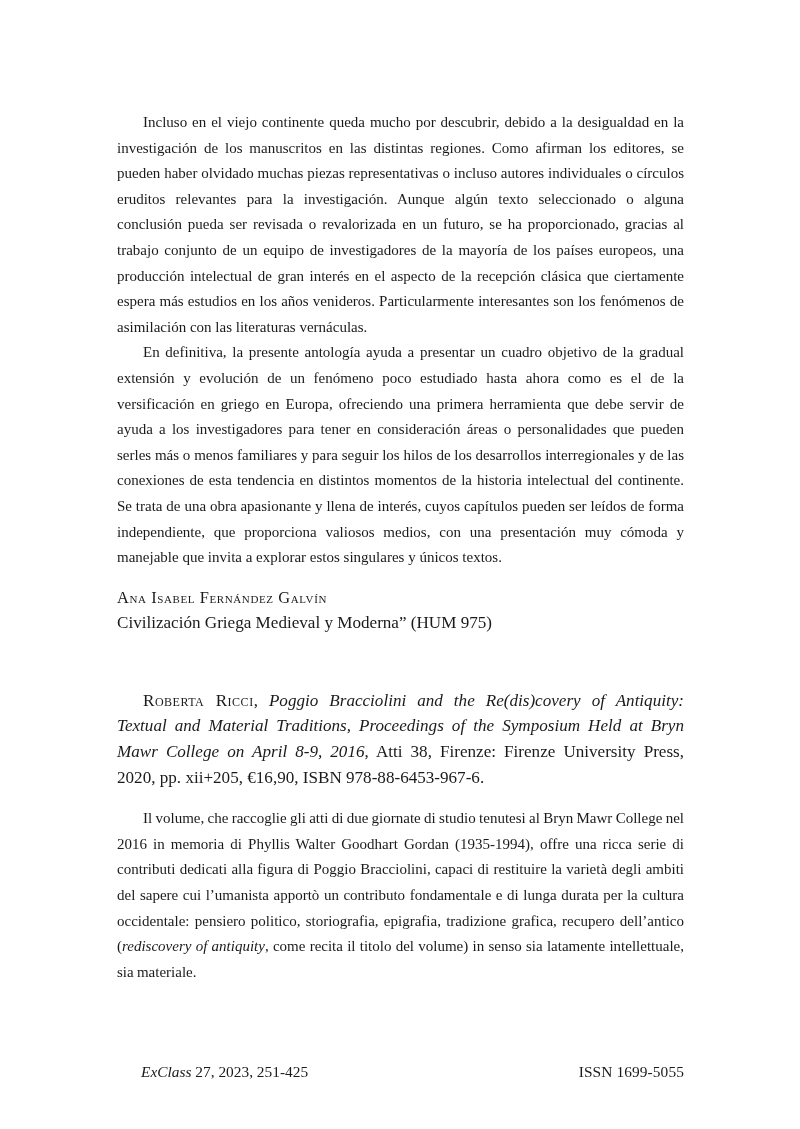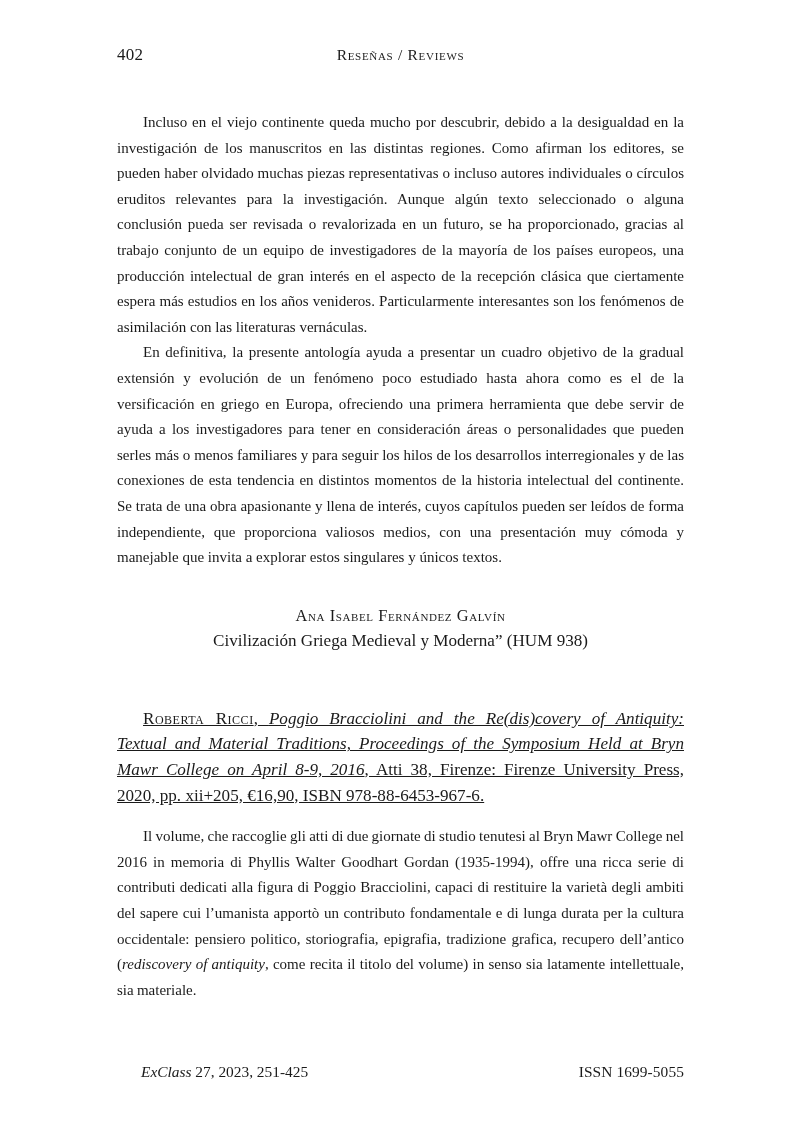--- a/index.html
+++ b/index.html
@@ -69,35 +69,34 @@
     text-justify: inter-word;
     text-indent: 26px;
     hyphens: none;
   }
   p.body.tight {
     word-spacing: -0.5px;
   }
 
   
   .signature {
-    margin-top: 32px;
-    text-align: center;
+    margin-top: 14px;
+    text-align: left;
     font-size: 17.1px;
     line-height: 25.6px;
   }
   .signature .author {
     font-variant: small-caps;
     letter-spacing: 0.6px;
     font-size: 16.4px;
   }
 
   
   .entry {
     margin-top: 52px;
-    text-decoration: underline;
   }
   .entry p {
     margin: 0;
     font-size: 17.1px;
     line-height: 25.6px;
     text-align: justify;
     text-indent: 26px;
   }
   .entry .smallcaps {
     font-variant: small-caps;
@@ -132,33 +131,29 @@
     top: 0;
     white-space: nowrap;
     letter-spacing: 0.1px;
   }
 </style>
 </head>
 <body style="background: rgb(255, 255, 255); color: rgb(26, 26, 26);">
 
 <div class="page">
 
-  <div class="running-head">
-    <span class="folio">402</span>
-    <span class="head-title">Reseñas / Reviews</span>
-  </div>
 
   <div class="column">
 
     <p class="body">Incluso en el viejo continente queda mucho por descubrir, debido a la desigualdad en la investigación de los manuscritos en las distintas regiones. Como afirman los editores, se pueden haber olvidado muchas piezas representativas o incluso autores individuales o círculos eruditos relevantes para la investigación. Aunque algún texto seleccionado o alguna conclusión pueda ser revisada o revalorizada en un futuro, se ha proporcionado, gracias al trabajo conjunto de un equipo de investigadores de la mayoría de los países europeos, una producción intelectual de gran interés en el aspecto de la recepción clásica que ciertamente espera más estudios en los años venideros. Particularmente interesantes son los fenómenos de asimilación con las literaturas vernáculas.</p>
     <p class="body">En definitiva, la presente antología ayuda a presentar un cuadro objetivo de la gradual extensión y evolución de un fenómeno poco estudiado hasta ahora como es el de la versificación en griego en Europa, ofreciendo una primera herramienta que debe servir de ayuda a los investigadores para tener en consideración áreas o personalidades que pueden serles más o menos familiares y para seguir los hilos de los desarrollos interregionales y de las conexiones de esta tendencia en distintos momentos de la historia intelectual del continente. Se trata de una obra apasionante y llena de interés, cuyos capítulos pueden ser leídos de forma independiente, que proporciona valiosos medios, con una presentación muy cómoda y manejable que invita a explorar estos singulares y únicos textos.</p>
 
     <div class="signature">
       <div class="author">Ana Isabel Fernández Galvín</div>
-      <div>Civilización Griega Medieval y Moderna” (HUM 938)</div>
+      <div>Civilización Griega Medieval y Moderna” (HUM 975)</div>
     </div>
 
     <div class="entry">
       <p><span class="smallcaps">Roberta Ricci</span><span>,</span> <i>Poggio Bracciolini and the Re(dis)covery of Antiquity: Textual and Material Traditions, Proceedings of the Symposium Held at Bryn Mawr College on April 8-9, 2016</i><span>, Atti 38, Firenze: Firenze University Press, 2020, pp. xii+205, €16,90, ISBN 978-88-6453-967-6.</span></p>
     </div>
 
     <div class="gap-after-entry"></div>
 
     <p class="body tight"><span>Il volume, che raccoglie gli atti di due giornate di studio tenutesi al Bryn Mawr College nel 2016 in memoria di Phyllis Walter Goodhart Gordan (1935-1994), offre una ricca serie di contributi dedicati alla figura di Poggio Bracciolini, capaci di restituire la varietà degli ambiti del sapere cui l’umanista apportò un contributo fondamentale e di lunga durata per la cultura occidentale: pensiero politico, storiografia, epigrafia, tradizione grafica, recupero dell’antico (</span><i>rediscovery of antiquity</i><span>, come recita il titolo del volume) in senso sia latamente intellettuale, sia materiale.</span></p>
 

